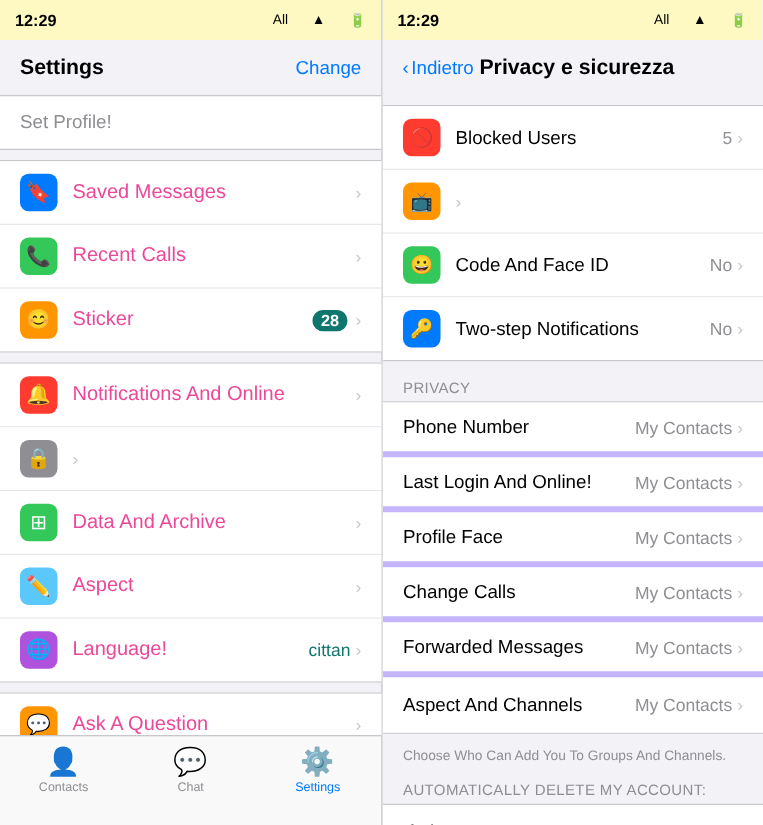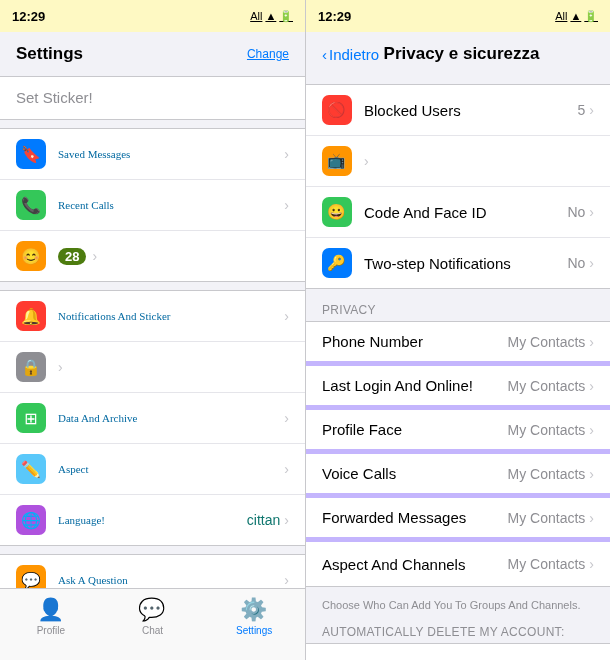--- a/index.html
+++ b/index.html
@@ -46,43 +46,41 @@
     .status-bar .time {
       font-size: 13px;
       font-weight: 600;
       color: #000;
     }
     .status-bar .icons {
       font-size: 11px;
       color: #000;
       display: flex;
       align-items: center;
-      gap: 3px;
-      text-decoration: underline;
+      gap: 19px;
     }
 
     
     .nav-bar {
       height: 44px;
       background: #f2f2f7;
       display: flex;
       align-items: center;
       justify-content: space-between;
       padding: 0 16px;
       flex-shrink: 0;
     }
     .nav-bar .nav-title {
       font-size: 17px;
       font-weight: 600;
       color: #000;
     }
     .nav-bar .nav-action {
-      font-size: 12px;
+      font-size: 15px;
       color: #007aff;
-      text-decoration: underline;
     }
     .nav-bar .back-btn {
       font-size: 15px;
       color: #007aff;
       display: flex;
       align-items: center;
       gap: 2px;
     }
 
     
@@ -140,27 +138,26 @@
     }
     .icon-blue { background: #007aff; color: #fff; }
     .icon-green { background: #34c759; color: #fff; }
     .icon-orange { background: #ff9500; color: #fff; }
     .icon-red { background: #ff3b30; color: #fff; }
     .icon-gray { background: #8e8e93; color: #fff; }
     .icon-teal { background: #5ac8fa; color: #fff; }
     .icon-purple { background: #af52de; color: #fff; }
 
     .item-label {
-      font-size: 11px;
-      color: #0369a1;
-      flex: 1;
-      font-family: Liberation Serif, serif;
+      font-size: 16px;
+      color: #ec4899;
+      flex: 1;
     }
     .item-badge {
-      background: #4d7c0f;
+      background: #0f766e;
       color: #fff;
       border-radius: 10px;
       padding: 1px 7px;
       font-size: 13px;
       font-weight: 600;
       margin-right: 6px;
     }
     .item-value {
       font-size: 14px;
       color: #0f766e;
@@ -309,45 +306,46 @@
   </div>
 
   <div class="nav-bar">
     <span class="nav-title">Settings</span>
     <span class="nav-action">Change</span>
   </div>
 
   <div class="scroll-content">
 
     <div class="username-banner">
-      <span>Set Sticker!</span>
+      <span>Set Profile!</span>
     </div>
 
     <div class="section">
       <div class="list-item">
         <div class="item-icon icon-blue">🔖</div>
         <span class="item-label">Saved Messages</span>
         <span class="chevron">›</span>
       </div>
       <div class="list-item">
         <div class="item-icon icon-green">📞</div>
         <span class="item-label">Recent Calls</span>
         <span class="chevron">›</span>
       </div>
       <div class="list-item">
         <div class="item-icon icon-orange">😊</div>
+        <span class="item-label">Sticker</span>
         <span class="item-badge">28</span>
         <span class="chevron">›</span>
       </div>
     </div>
 
     <div class="section">
       <div class="list-item">
         <div class="item-icon icon-red">🔔</div>
-        <span class="item-label">Notifications And Sticker</span>
+        <span class="item-label">Notifications And Online</span>
         <span class="chevron">›</span>
       </div>
       <div class="list-item">
         <div class="item-icon icon-gray">🔒</div>
         <span class="chevron">›</span>
       </div>
       <div class="list-item">
         <div class="item-icon icon-green">⊞</div>
         <span class="item-label">Data And Archive</span>
         <span class="chevron">›</span>
@@ -371,21 +369,21 @@
         <span class="item-label">Ask A Question</span>
         <span class="chevron">›</span>
       </div>
 
     </div>
   </div>
 
   <div class="tab-bar">
     <div class="tab-item">
       <span class="tab-icon">👤</span>
-      <span class="tab-label">Profile</span>
+      <span class="tab-label">Contacts</span>
     </div>
     <div class="tab-item">
       <span class="tab-icon">💬</span>
       <span class="tab-label">Chat</span>
     </div>
     <div class="tab-item">
       <span class="tab-icon active">⚙️</span>
       <span class="tab-label active">Settings</span>
     </div>
   </div>
@@ -450,21 +448,21 @@
           <span class="privacy-label">Last Login And Online!</span>
           <span class="privacy-value">My Contacts</span>
           <span class="chevron">›</span>
         </div>
         <div class="privacy-item">
           <span class="privacy-label">Profile Face</span>
           <span class="privacy-value">My Contacts</span>
           <span class="chevron">›</span>
         </div>
         <div class="privacy-item">
-          <span class="privacy-label">Voice Calls</span>
+          <span class="privacy-label">Change Calls</span>
           <span class="privacy-value">My Contacts</span>
           <span class="chevron">›</span>
         </div>
         <div class="privacy-item">
           <span class="privacy-label">Forwarded Messages</span>
           <span class="privacy-value">My Contacts</span>
           <span class="chevron">›</span>
         </div>
         <div class="privacy-item">
           <span class="privacy-label">Aspect And Channels</span>

